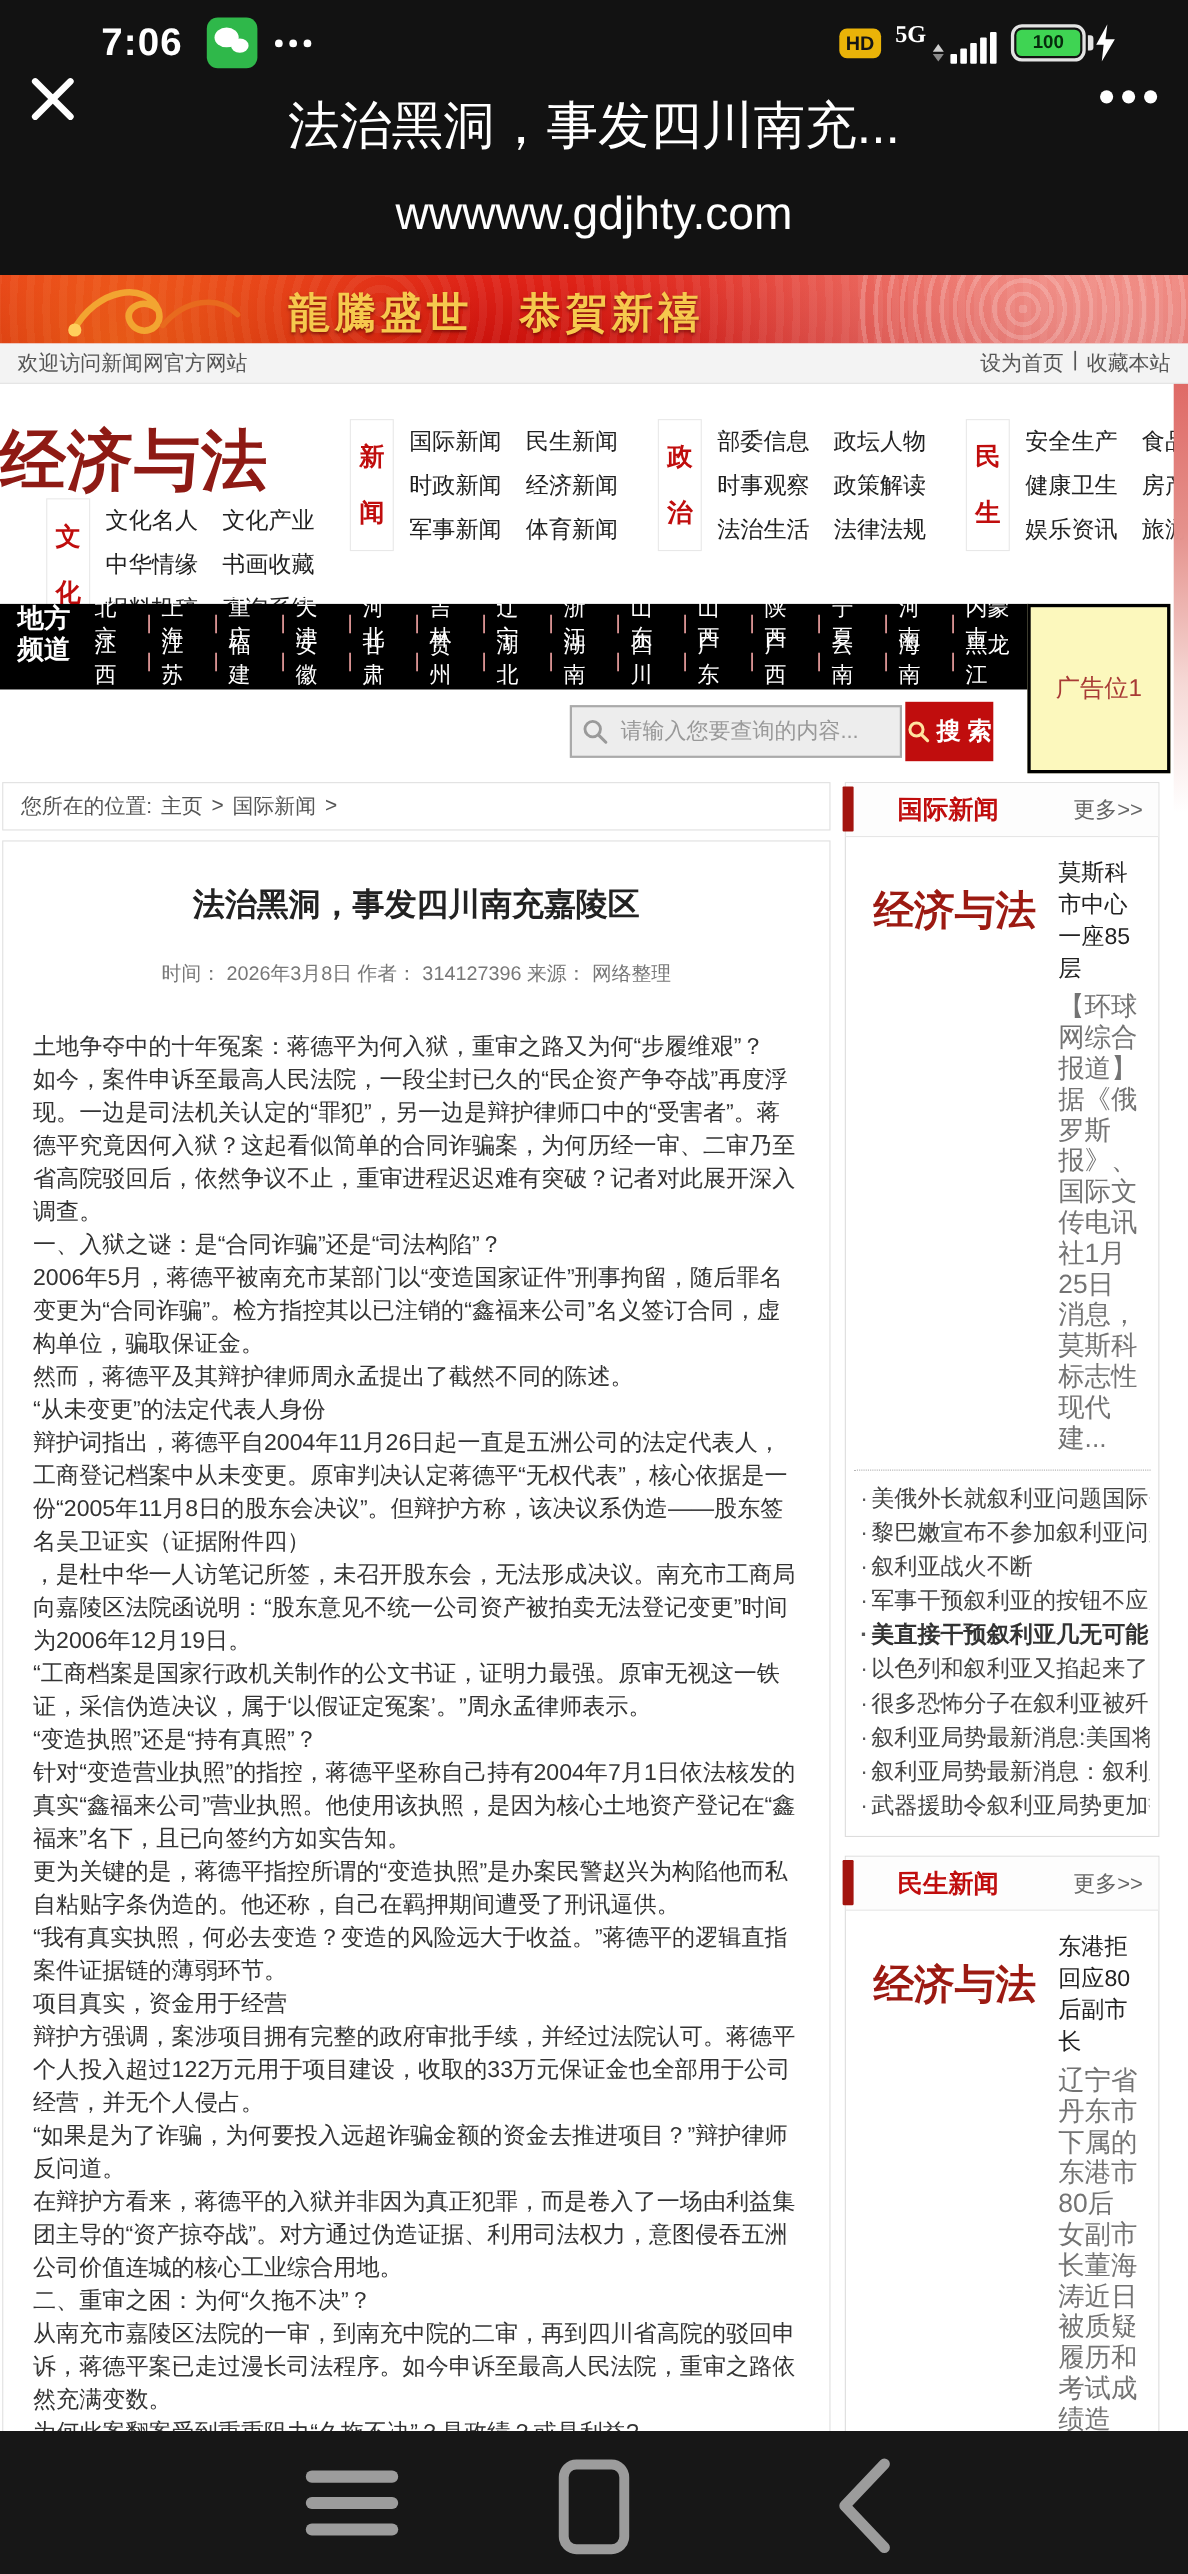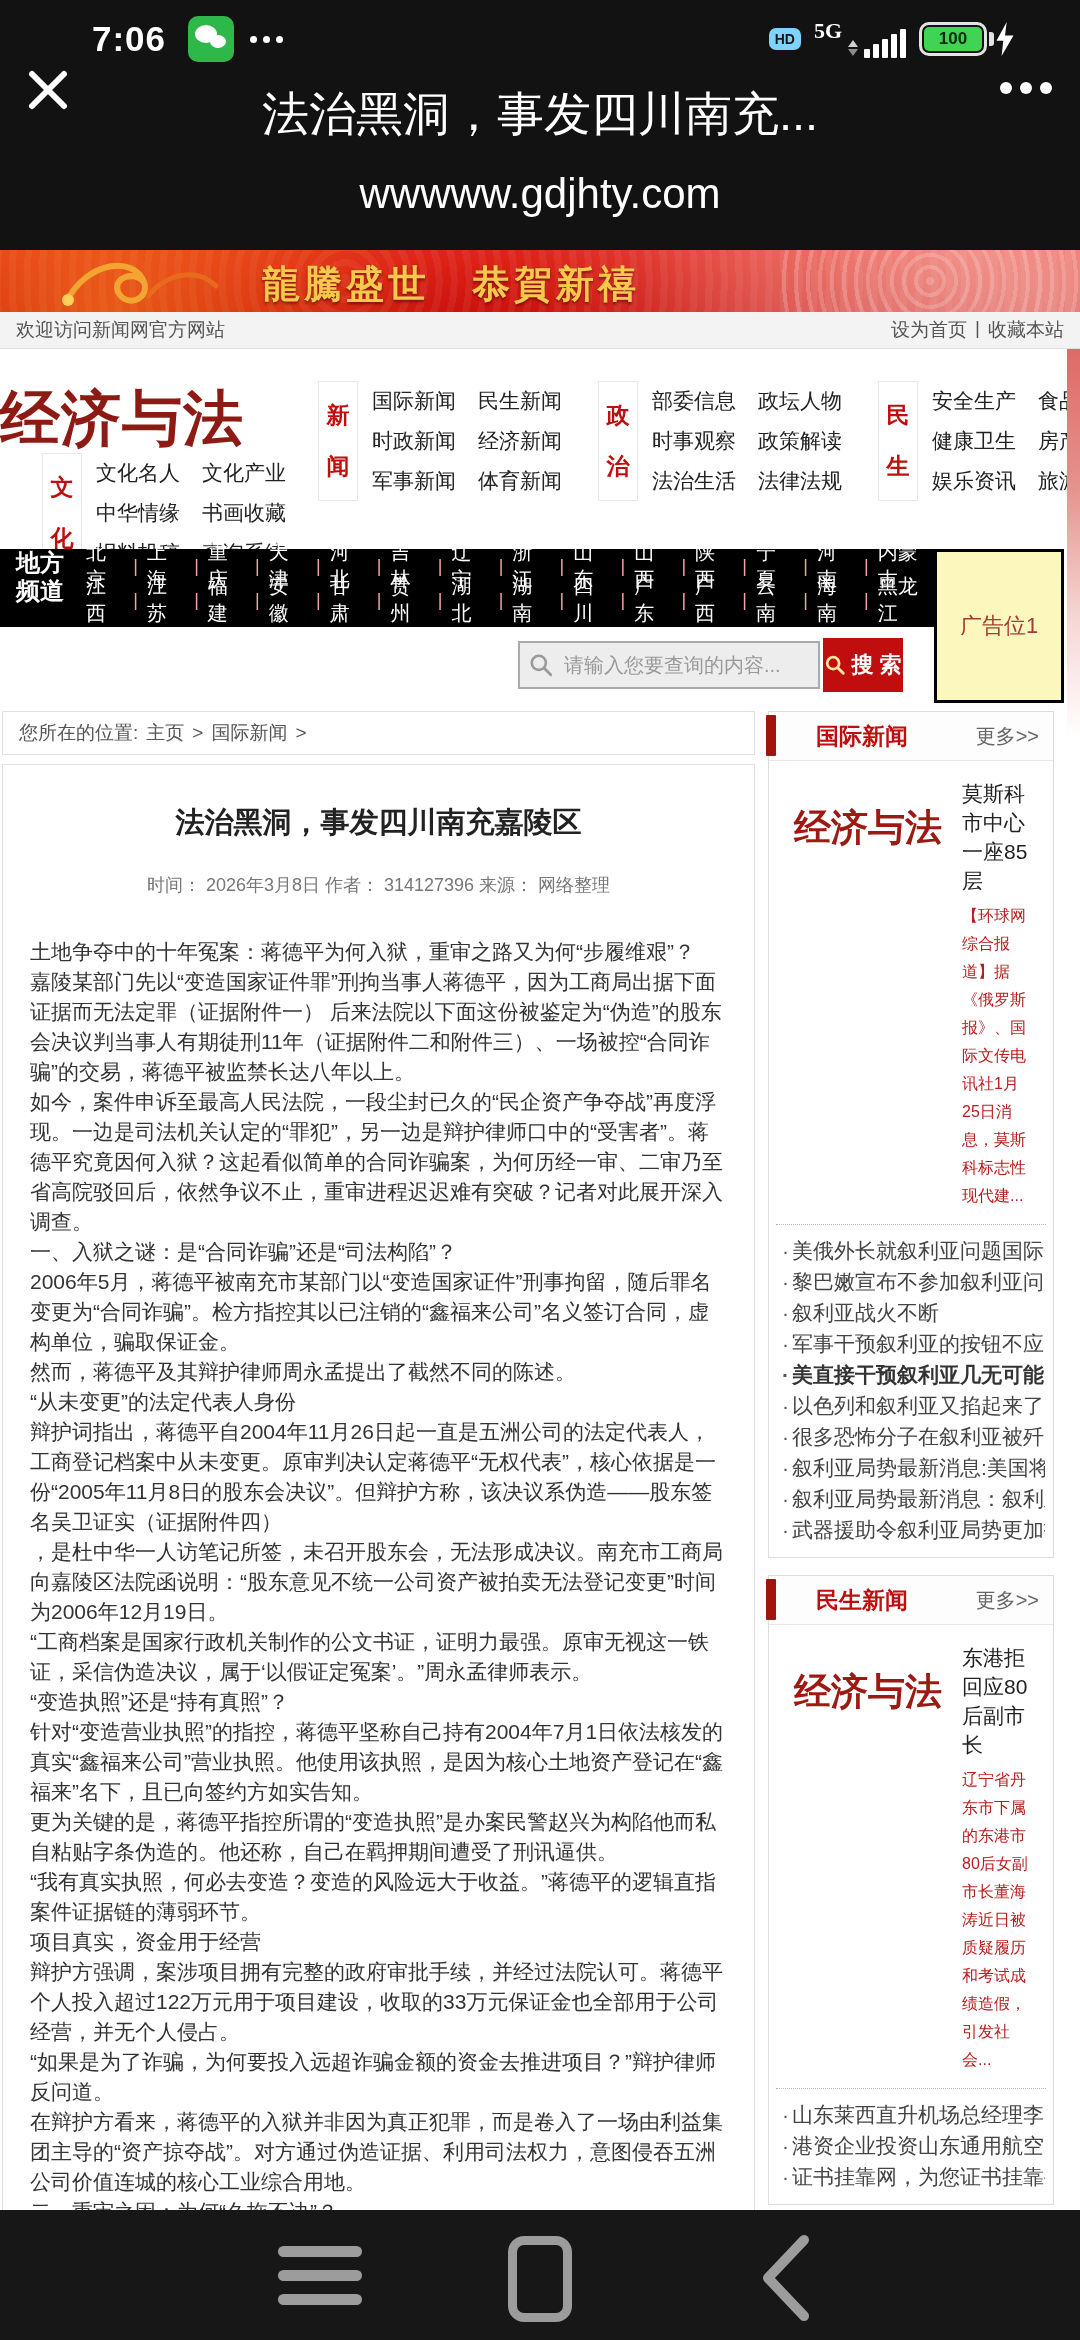--- a/index.html
+++ b/index.html
@@ -10,21 +10,21 @@
   
   .phone-top { background:#121212; height:250px; padding-top:10px; }
   .status-bar { display:flex; align-items:center; height:58px; padding:0 64px 0 92px; color:#fff; }
   .status-time { font-size:35px; font-weight:600; letter-spacing:1px; }
   .wx-icon { width:46px; height:46px; border-radius:10px; background:#2fb84a; margin-left:22px; position:relative; }
   .wx-icon .b1 { position:absolute; left:7px; top:9px; width:22px; height:18px; border-radius:50%; background:#fff; }
   .wx-icon .b2 { position:absolute; left:22px; top:19px; width:16px; height:13px; border-radius:50%; background:#fff; }
   .mini-dots { display:flex; gap:6px; margin-left:16px; }
   .mini-dots i { width:7px; height:7px; border-radius:50%; background:#fff; }
   .status-right { margin-left:auto; display:flex; align-items:center; gap:13px; }
-  .hd-badge { background:#7dd3fc; color:#151515; font-weight:800; font-size:14px; border-radius:7px; padding:3px 6px; }
+  .hd-badge { background:#eab308; color:#151515; font-weight:800; font-size:18px; border-radius:7px; padding:3px 6px; }
   .net-group { display:flex; align-items:flex-end; gap:6px;font-family:Liberation Serif, serif; }
   .net-5g { color:#fff; font-size:22px; font-weight:600; line-height:1; margin-bottom:16px; }
   .updown { display:flex; flex-direction:column; gap:2px; margin-bottom:2px; }
   .updown i { width:0; height:0; border-left:5px solid transparent; border-right:5px solid transparent; }
   .updown .u { border-bottom:7px solid #cfcfcf; }
   .updown .d { border-top:7px solid #8a8a8a; }
   .sig-bars { display:flex; align-items:flex-end; gap:3px; }
   .sig-bars i { width:6px; background:#fff; border-radius:1px; }
   .battery { display:flex; align-items:center; }
   .batt-shell { width:68px; height:34px; border:3px solid #e3e3e3; border-radius:10px; padding:2px; }
@@ -100,21 +100,21 @@
   .sidebar { flex:1; min-width:0; }
   .side-section { position:relative; border:1px solid #ddd; background:#fff; margin-bottom:17px; }
   .sec-head { height:49px; border-bottom:1px solid #e6e6e6; display:flex; align-items:center; padding:0 14px 0 47px; position:relative; background:#fdfdfd; }
   .sec-accent { position:absolute; left:-3px; top:3px; width:10px; height:41px; background:#a3140f; border-radius:1px; }
   .sec-title { color:#c00d0d; font-size:23px; font-weight:bold; flex:1; }
   .sec-more { color:#666; font-size:20px; text-decoration:none; }
   .featured { display:flex; gap:15px; padding:18px 10px 14px 13px; border-bottom:1px dotted #b5b5b5; margin:0 7px; }
   .thumb-logo { width:158px; height:98px; flex:none; display:flex; align-items:center; justify-content:center; color:#9c1a12; font-weight:bold; font-size:37px; }
   .feat-right { flex:1; min-width:0; }
   .feat-title { font-size:21px; font-weight:normal; color:#222; line-height:29px; margin-bottom:7px; }
-  .feat-excerpt { font-size:16px; color:#b91c1c; line-height:28px; }
+  .feat-excerpt { font-size:24px; color:#737373; line-height:28px; }
   .side-list { list-style:none; margin:10px 0 12px; padding:0 8px 0 13px; }
   .side-list li { font-size:21px; color:#444; line-height:31px; white-space:nowrap; overflow:hidden; cursor:pointer; }
   .side-list li::before { content:"·"; margin-right:3px; color:#555; }
   .side-list li.bold { font-weight:bold; color:#333; }
 
   
   .android-nav { position:absolute; left:0; bottom:0; width:100%; height:130px; background:#171717; }
   .an-menu { position:absolute; left:278px; top:36px; display:flex; flex-direction:column; gap:13px; }
   .an-menu i { width:84px; height:11px; border-radius:6px; background:#9c9c9c; }
   .an-home { position:absolute; left:508px; top:26px; width:64px; height:86px; border:9px solid #9c9c9c; border-radius:16px; }
@@ -380,21 +380,20 @@
         <a href="#">主页</a>
         <span>&gt;</span>
         <a href="#">国际新闻</a>
         <span>&gt;</span>
       </div>
       <div class="article-box">
         <h2 class="article-title">法治黑洞，事发四川南充嘉陵区</h2>
         <div class="article-meta">时间： 2026年3月8日 作者： 314127396 来源： 网络整理</div>
         <div class="article-body" id="article-body">
             <p>土地争夺中的十年冤案：蒋德平为何入狱，重审之路又为何“步履维艰”？</p>
-            <p>嘉陵某部门先以“变造国家证件罪”刑拘当事人蒋德平，因为工商局出据下面证据而无法定罪（证据附件一） 后来法院以下面这份被鉴定为“伪造”的股东会决议判当事人有期徒刑11年（证据附件二和附件三）、一场被控“合同诈骗”的交易，蒋德平被监禁长达八年以上。</p>
             <p>如今，案件申诉至最高人民法院，一段尘封已久的“民企资产争夺战”再度浮现。一边是司法机关认定的“罪犯”，另一边是辩护律师口中的“受害者”。蒋德平究竟因何入狱？这起看似简单的合同诈骗案，为何历经一审、二审乃至省高院驳回后，依然争议不止，重审进程迟迟难有突破？记者对此展开深入调查。</p>
             <p>一、入狱之谜：是“合同诈骗”还是“司法构陷”？</p>
             <p>2006年5月，蒋德平被南充市某部门以“变造国家证件”刑事拘留，随后罪名变更为“合同诈骗”。检方指控其以已注销的“鑫福来公司”名义签订合同，虚构单位，骗取保证金。</p>
             <p>然而，蒋德平及其辩护律师周永孟提出了截然不同的陈述。</p>
             <p>“从未变更”的法定代表人身份</p>
             <p>辩护词指出，蒋德平自2004年11月26日起一直是五洲公司的法定代表人，工商登记档案中从未变更。原审判决认定蒋德平“无权代表”，核心依据是一份“2005年11月8日的股东会决议”。但辩护方称，该决议系伪造——股东签名吴卫证实（证据附件四）</p>
             <p>，是杜中华一人访笔记所签，未召开股东会，无法形成决议。南充市工商局向嘉陵区法院函说明：“股东意见不统一公司资产被拍卖无法登记变更”时间为2006年12月19日。</p>
             <p>“工商档案是国家行政机关制作的公文书证，证明力最强。原审无视这一铁证，采信伪造决议，属于‘以假证定冤案’。”周永孟律师表示。</p>
             <p>“变造执照”还是“持有真照”？</p>
             <p>针对“变造营业执照”的指控，蒋德平坚称自己持有2004年7月1日依法核发的真实“鑫福来公司”营业执照。他使用该执照，是因为核心土地资产登记在“鑫福来”名下，且已向签约方如实告知。</p>

